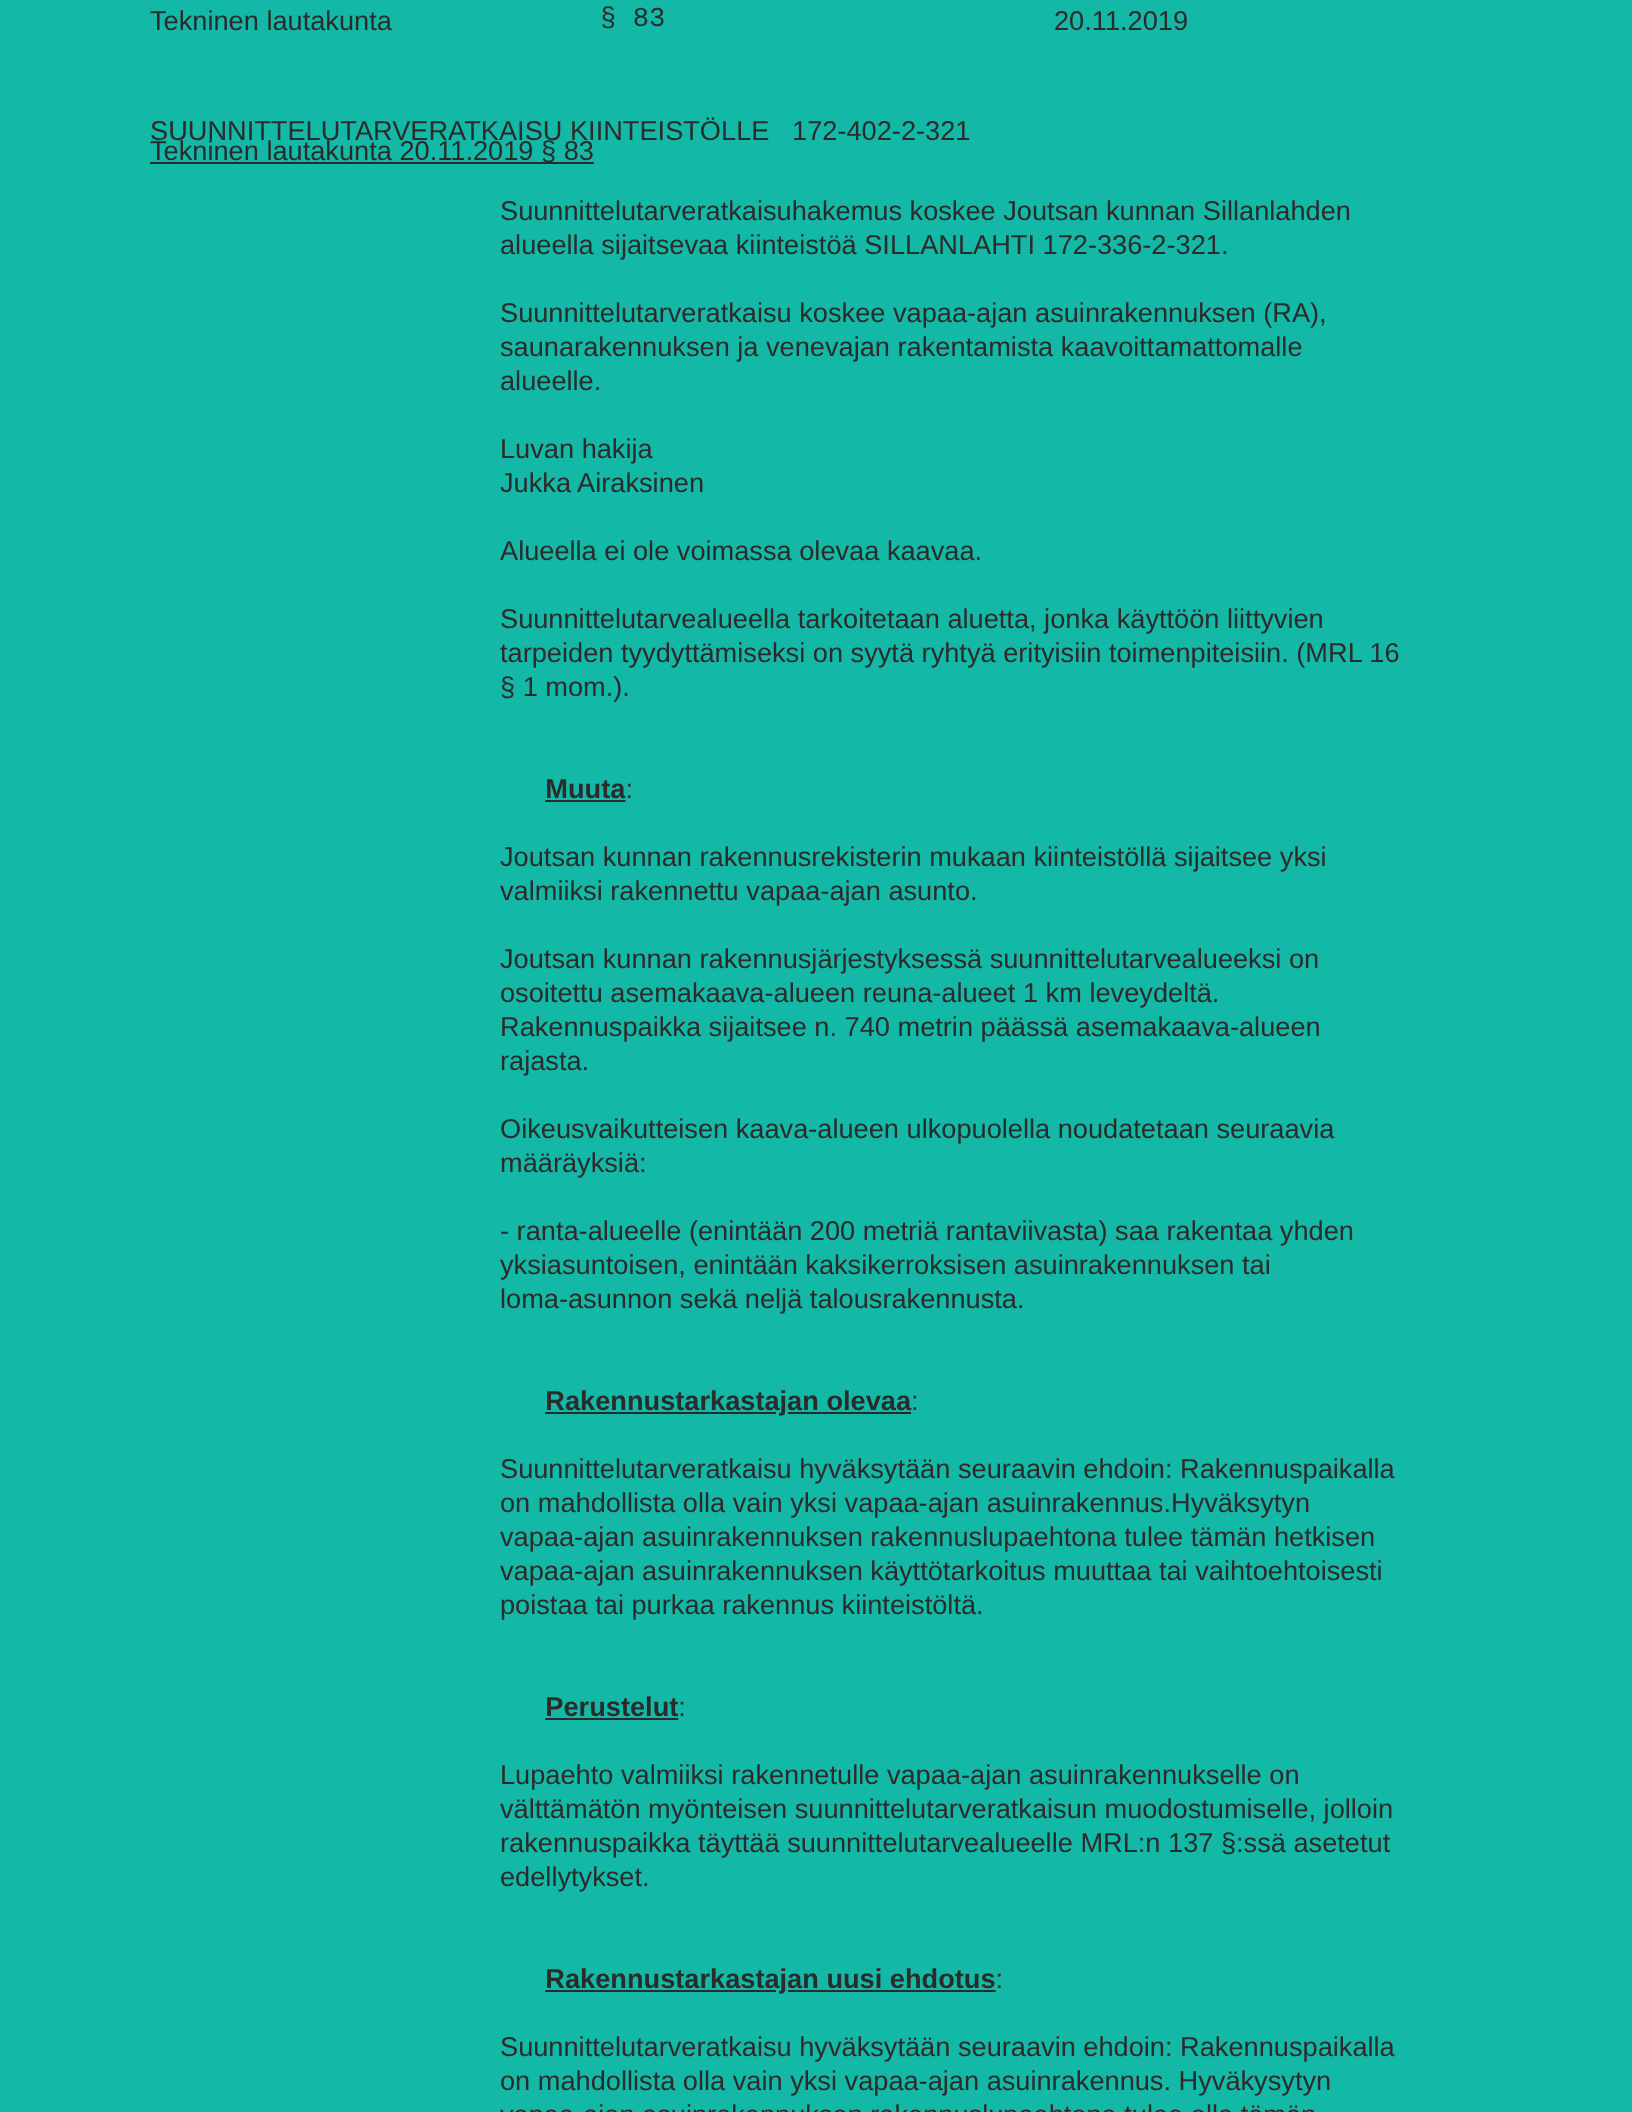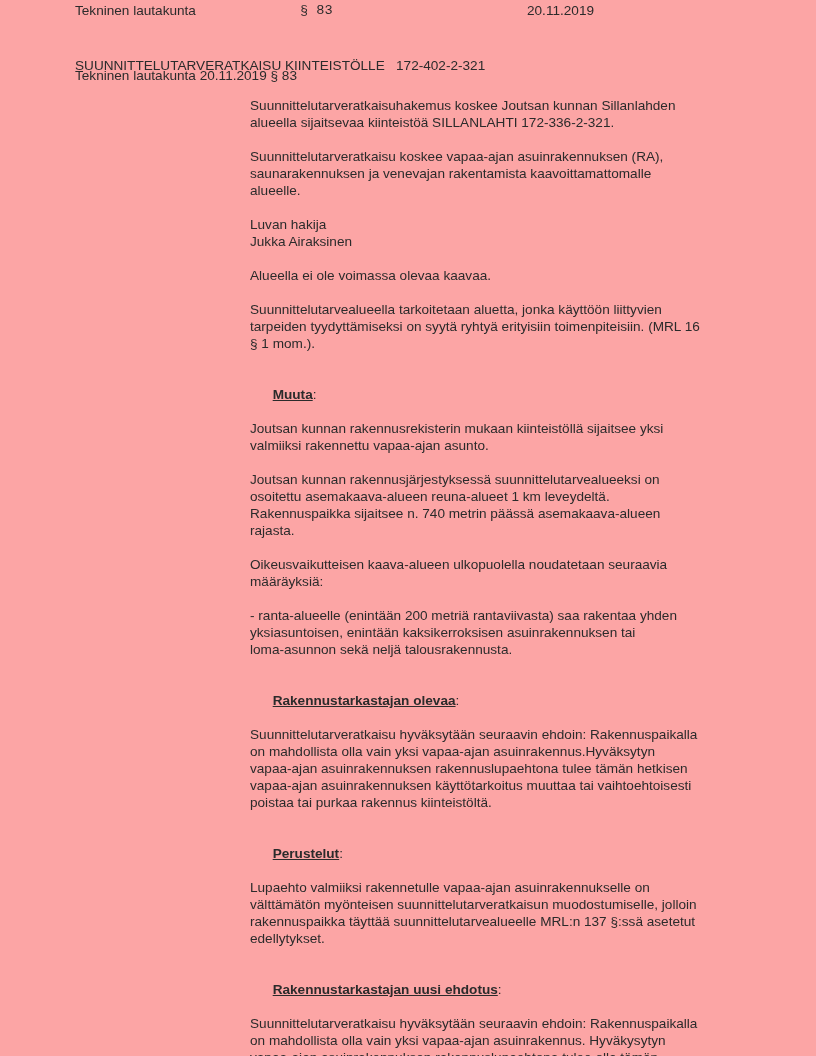--- a/index.html
+++ b/index.html
@@ -4,33 +4,33 @@
 <style>
   html, body {
     margin: 0;
     padding: 0;
     background: #ffffff;
   }
   .page {
     position: relative;
     width: 816px;
     height: 1056px;
-    background: #fca5a5;
+    background: #14b8a6;
     overflow: hidden;
     font-family: "Liberation Sans", "DejaVu Sans", sans-serif;
     font-size: 13.6px;
     line-height: 17px;
     color: #2b2b2b;
   }
   .abs { position: absolute; white-space: pre; }
   .doc-header-committee { left: 75px;  top: 2px; }
   .doc-header-section   { left: 300px; top: 2px; font-family: Liberation Mono, monospace; }
   .doc-header-date      { left: 527px; top: 2px; }
   .doc-title            { left: 75px;  top: 35px; margin-top: 22px; }
-  .doc-meeting-line     { left: 75px;  top: 67px; }
+  .doc-meeting-line     { left: 75px;  top: 67px; text-decoration: underline; }
   .doc-body {
     position: absolute;
     left: 250px;
     top: 97px;
     width: 540px;
   }
   .para {
     white-space: pre;
     margin: 0 0 17px 0;
   }

